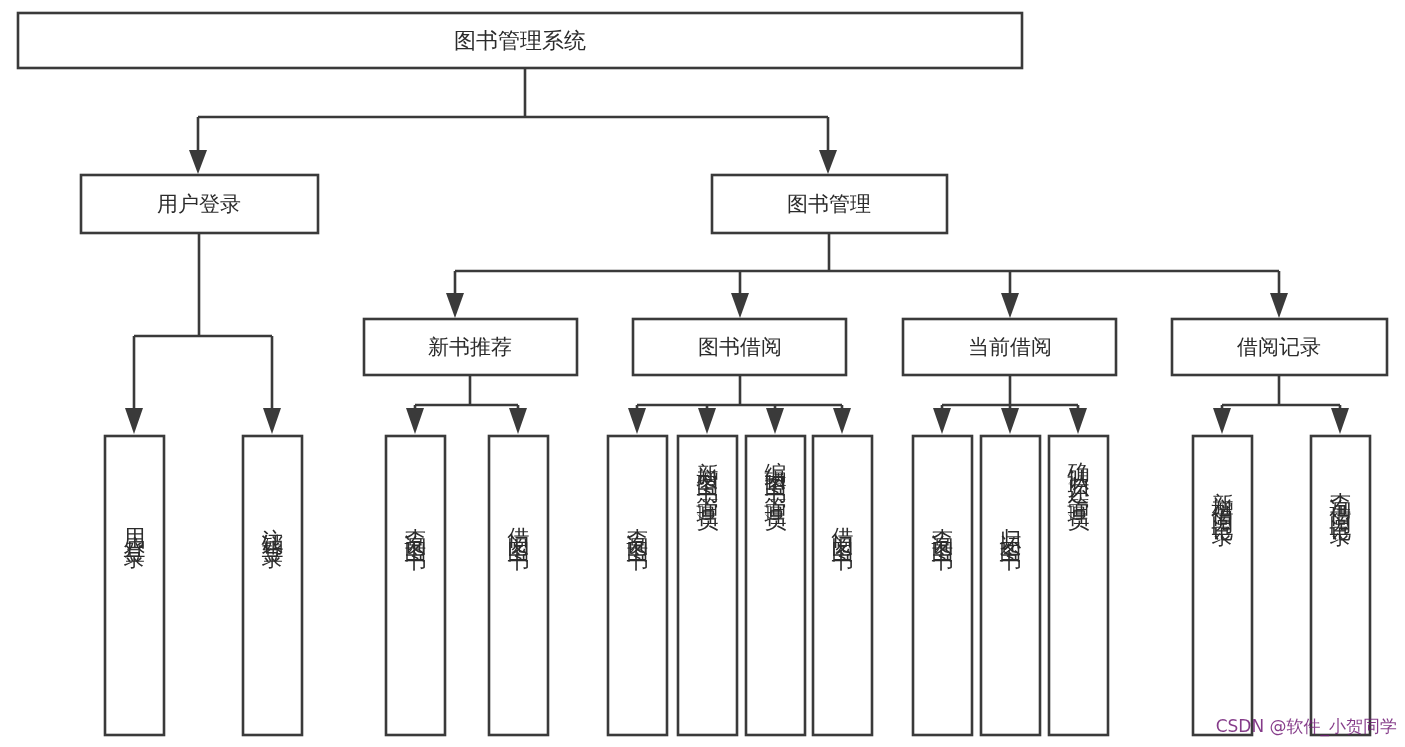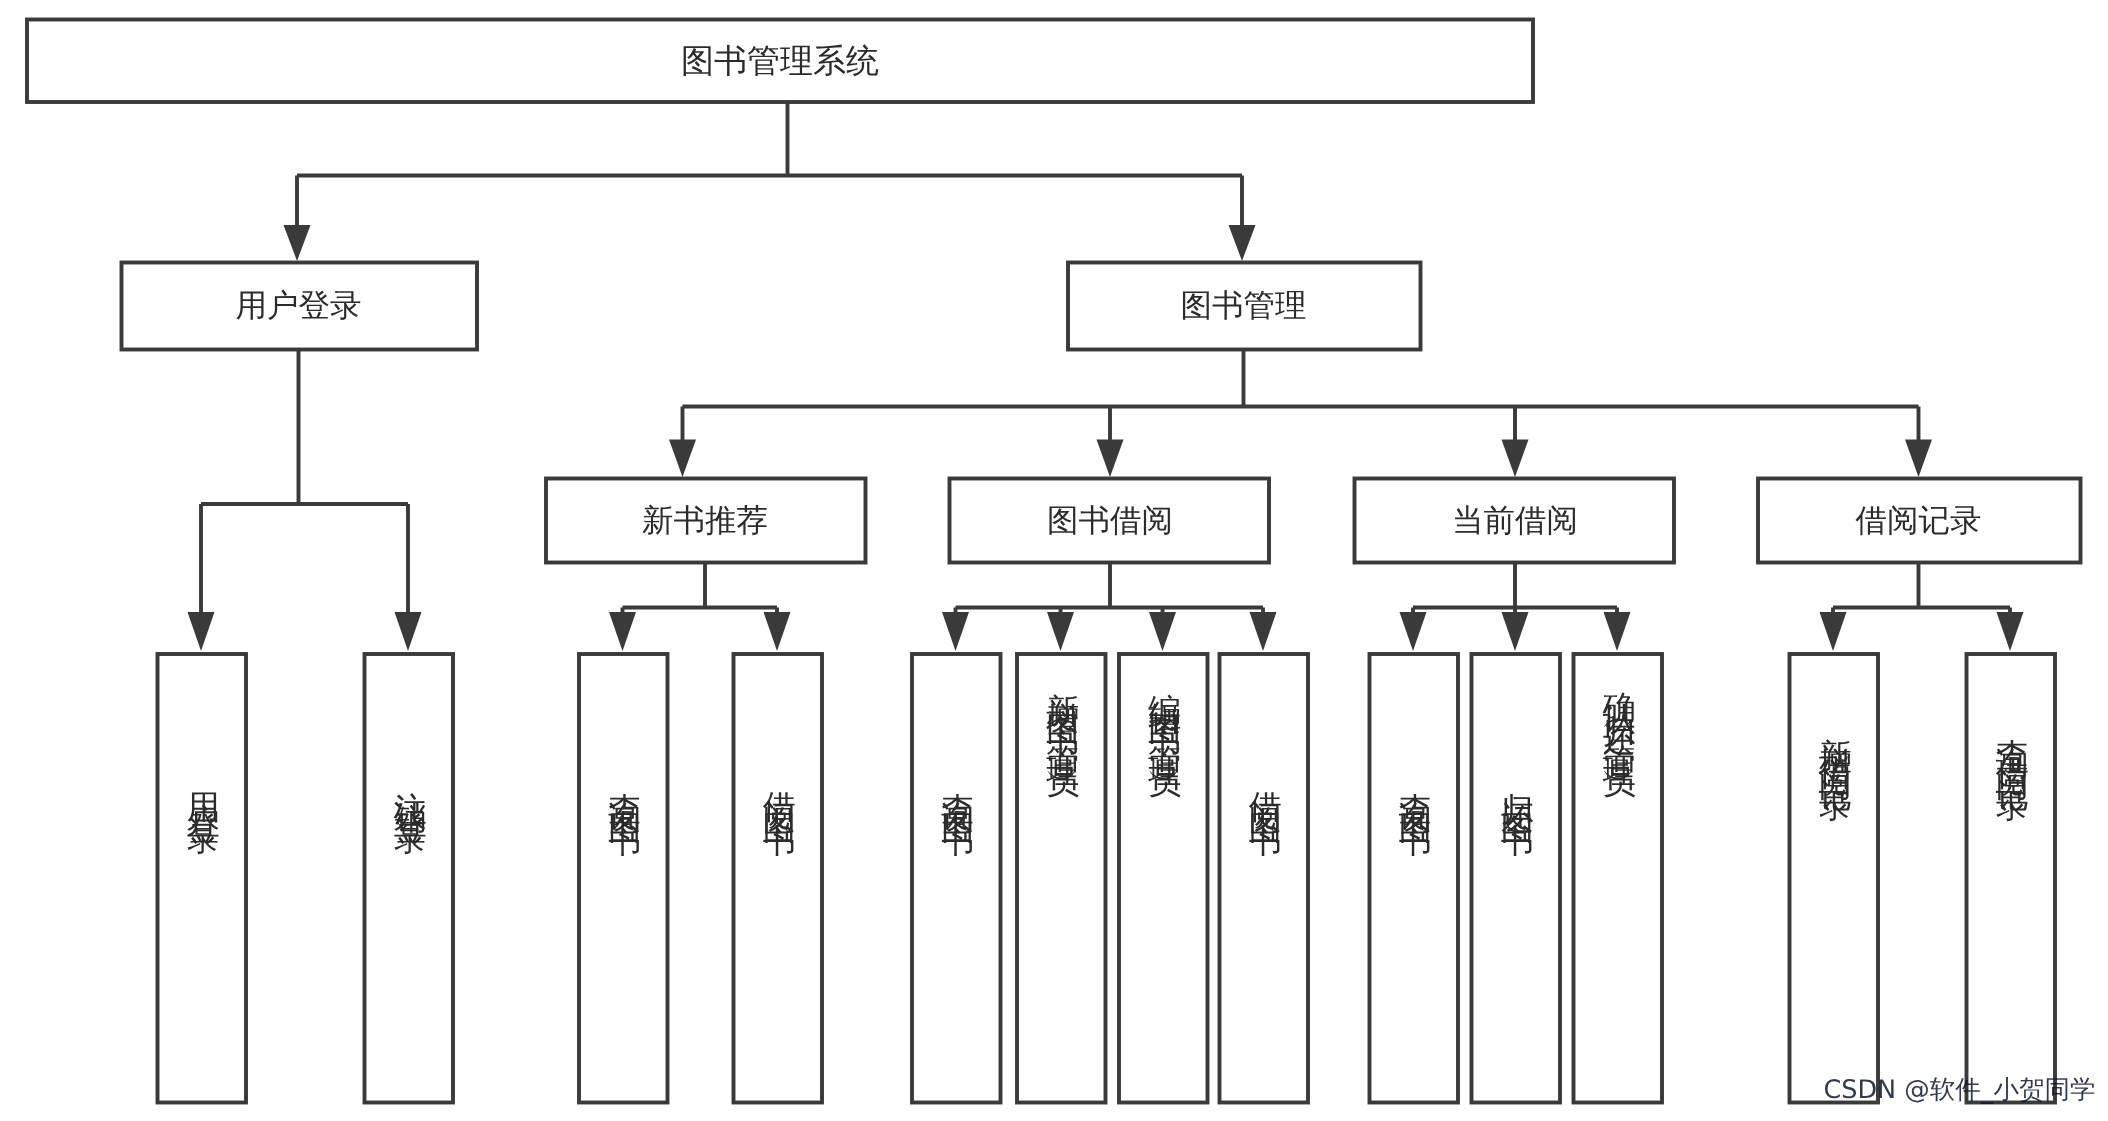--- a/index.html
+++ b/index.html
@@ -79,21 +79,21 @@
     color: #2b2b2b;
     white-space: nowrap;
     text-align: left;
   }
   .watermark {
     position: absolute;
     right: 8px;
     bottom: 4px;
     font-family: "DejaVu Sans", "Liberation Sans", sans-serif;
     font-size: 17px;
-    color: #0f172a;
+    color: #701a75;
     opacity: 0.85;
     white-space: nowrap;
     user-select: none;
   }
 </style>
 </head>
 <body>
 
 <div id="diagram-root">
 

